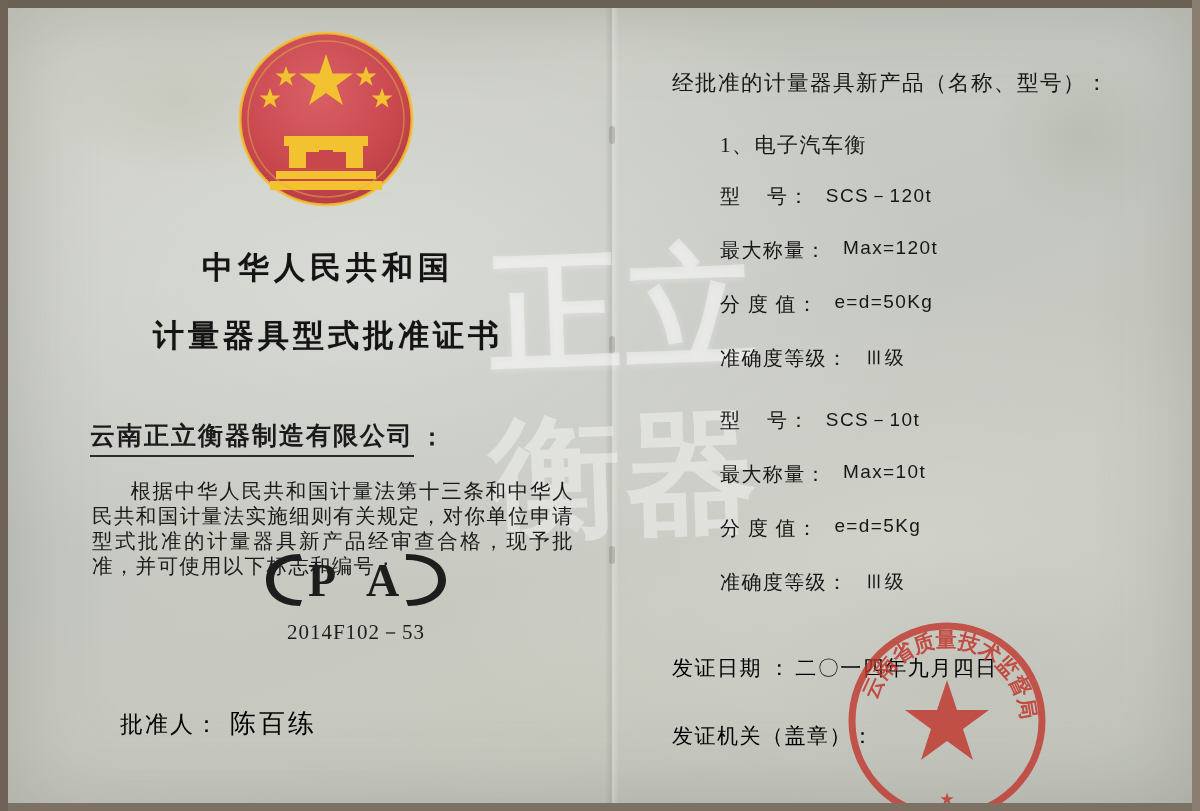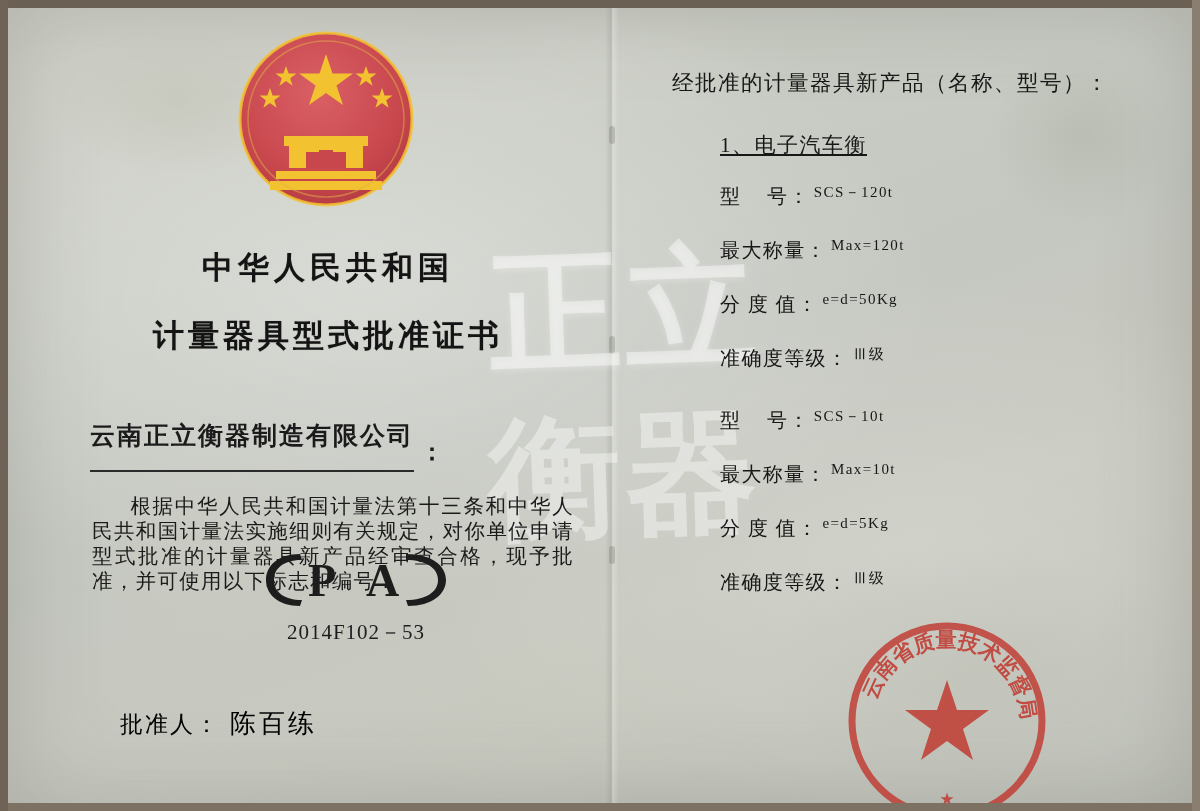--- a/index.html
+++ b/index.html
@@ -60,44 +60,44 @@
   .title2 {
     font-size: 31px; letter-spacing: 4px; text-align: center;
     font-weight: 700; margin: 0 0 62px 0; color: #141414;
     text-shadow: 0 0 1px rgba(0,0,0,0.25);
   }
   .company-line {
     display: flex; align-items: flex-end; margin: 0 0 22px 12px;
   }
   .company {
     font-size: 25px; font-weight: 700; letter-spacing: 2px;
-    border-bottom: 2px solid #2a2a2a; padding-bottom: 18px;
+    border-bottom: 2px solid #2a2a2a; padding-bottom: 3px;
   }
   .colon { font-size: 24px; font-weight: 700; padding: 0 0 4px 6px; }
   .body-p {
     font-size: 20.5px; line-height: 25px; letter-spacing: 1.3px;
     margin: 0 4px 0 14px; text-align: justify;
   }
   .indent { display: inline-block; width: 38px; }
 
   
   .cpa-wrap { position: absolute; left: 248px; top: 542px; text-align: center; width: 200px; }
   .cpa-num { font-size: 21px; letter-spacing: 1px; margin-top: 2px; color: #1d1d1d; font-family: "Liberation Serif", serif; }
 
   .approver { position: absolute; left: 112px; top: 700px; font-size: 23px; letter-spacing: 2px; }
   .approver .name { font-size: 26px; font-weight: 400; letter-spacing: 3px; margin-left: 10px; }
 
   
   .right-col { position: absolute; left: 664px; top: 62px; width: 500px; color: #171717; }
   .r-head { font-size: 21.5px; letter-spacing: 1.5px; font-weight: 400; margin: 0 0 34px 0; }
   .prod-group { margin-left: 48px; }
-  .prod-name { font-size: 21px; letter-spacing: 1.5px; margin: 0 0 24px 0; text-decoration: underline; }
+  .prod-name { font-size: 21px; letter-spacing: 1.5px; margin: 0 0 24px 0; }
   .spec { font-size: 20px; letter-spacing: 1.4px; margin: 0 0 27px 0; display: flex; }
   .spec .k { white-space: pre; }
-  .spec .v { margin-left: 4px; font-family: Liberation Serif, serif; font-size: 15px; }
+  .spec .v { margin-left: 16px; font-family: Liberation Sans, sans-serif; font-size: 19px; }
   .group-gap { height: 8px; }
 
   .issue { position: absolute; left: 664px; top: 648px; font-size: 21px; letter-spacing: 1.5px; }
   .issue .row { margin-bottom: 40px; display: flex; align-items: baseline; }
   .issue .lbl { white-space: pre; }
   .issue .val { margin-left: 4px; }
 
   
   .seal { position: absolute; left: 836px; top: 612px; width: 206px; height: 206px; opacity: 0.88; }
 
@@ -236,20 +236,29 @@
           <span class="k">分 度 值：</span>
           <span class="v">e=d=5Kg</span>
         </div>
         <div class="spec">
           <span class="k">准确度等级：</span>
           <span class="v">Ⅲ级</span>
         </div>
       </div>
     </div>
 
+    <div class="issue">
+      <div class="row">
+        <span class="lbl">发证日期 ：</span>
+        <span class="val">二〇一四年九月四日</span>
+      </div>
+      <div class="row">
+        <span class="lbl">发证机关（盖章）：</span>
+      </div>
+    </div>
 
     <svg class="seal" viewBox="0 0 206 206">
       <circle cx="103" cy="103" r="95" fill="none" stroke="#c0342b" stroke-width="7" opacity="0.9"></circle>
       <polygon points="103,62 113,92 145,92 119,111 129,142 103,123 77,142 87,111 61,92 93,92" fill="#c0342b" opacity="0.92"></polygon>
       <path id="sealArc" d="M 103 103 m -74,0 a 74,74 0 1,1 148,0" fill="none"></path>
       <text font-family="Liberation Serif, serif" font-size="21" font-weight="700" fill="#c0342b" opacity="0.95">
         <textPath href="#sealArc" startOffset="9%">云南省质量技术监督局</textPath>
       </text>
       <text x="103" y="186" text-anchor="middle" font-family="Liberation Serif, serif" font-size="15" fill="#c0342b" opacity="0.9">★</text>
     </svg>

